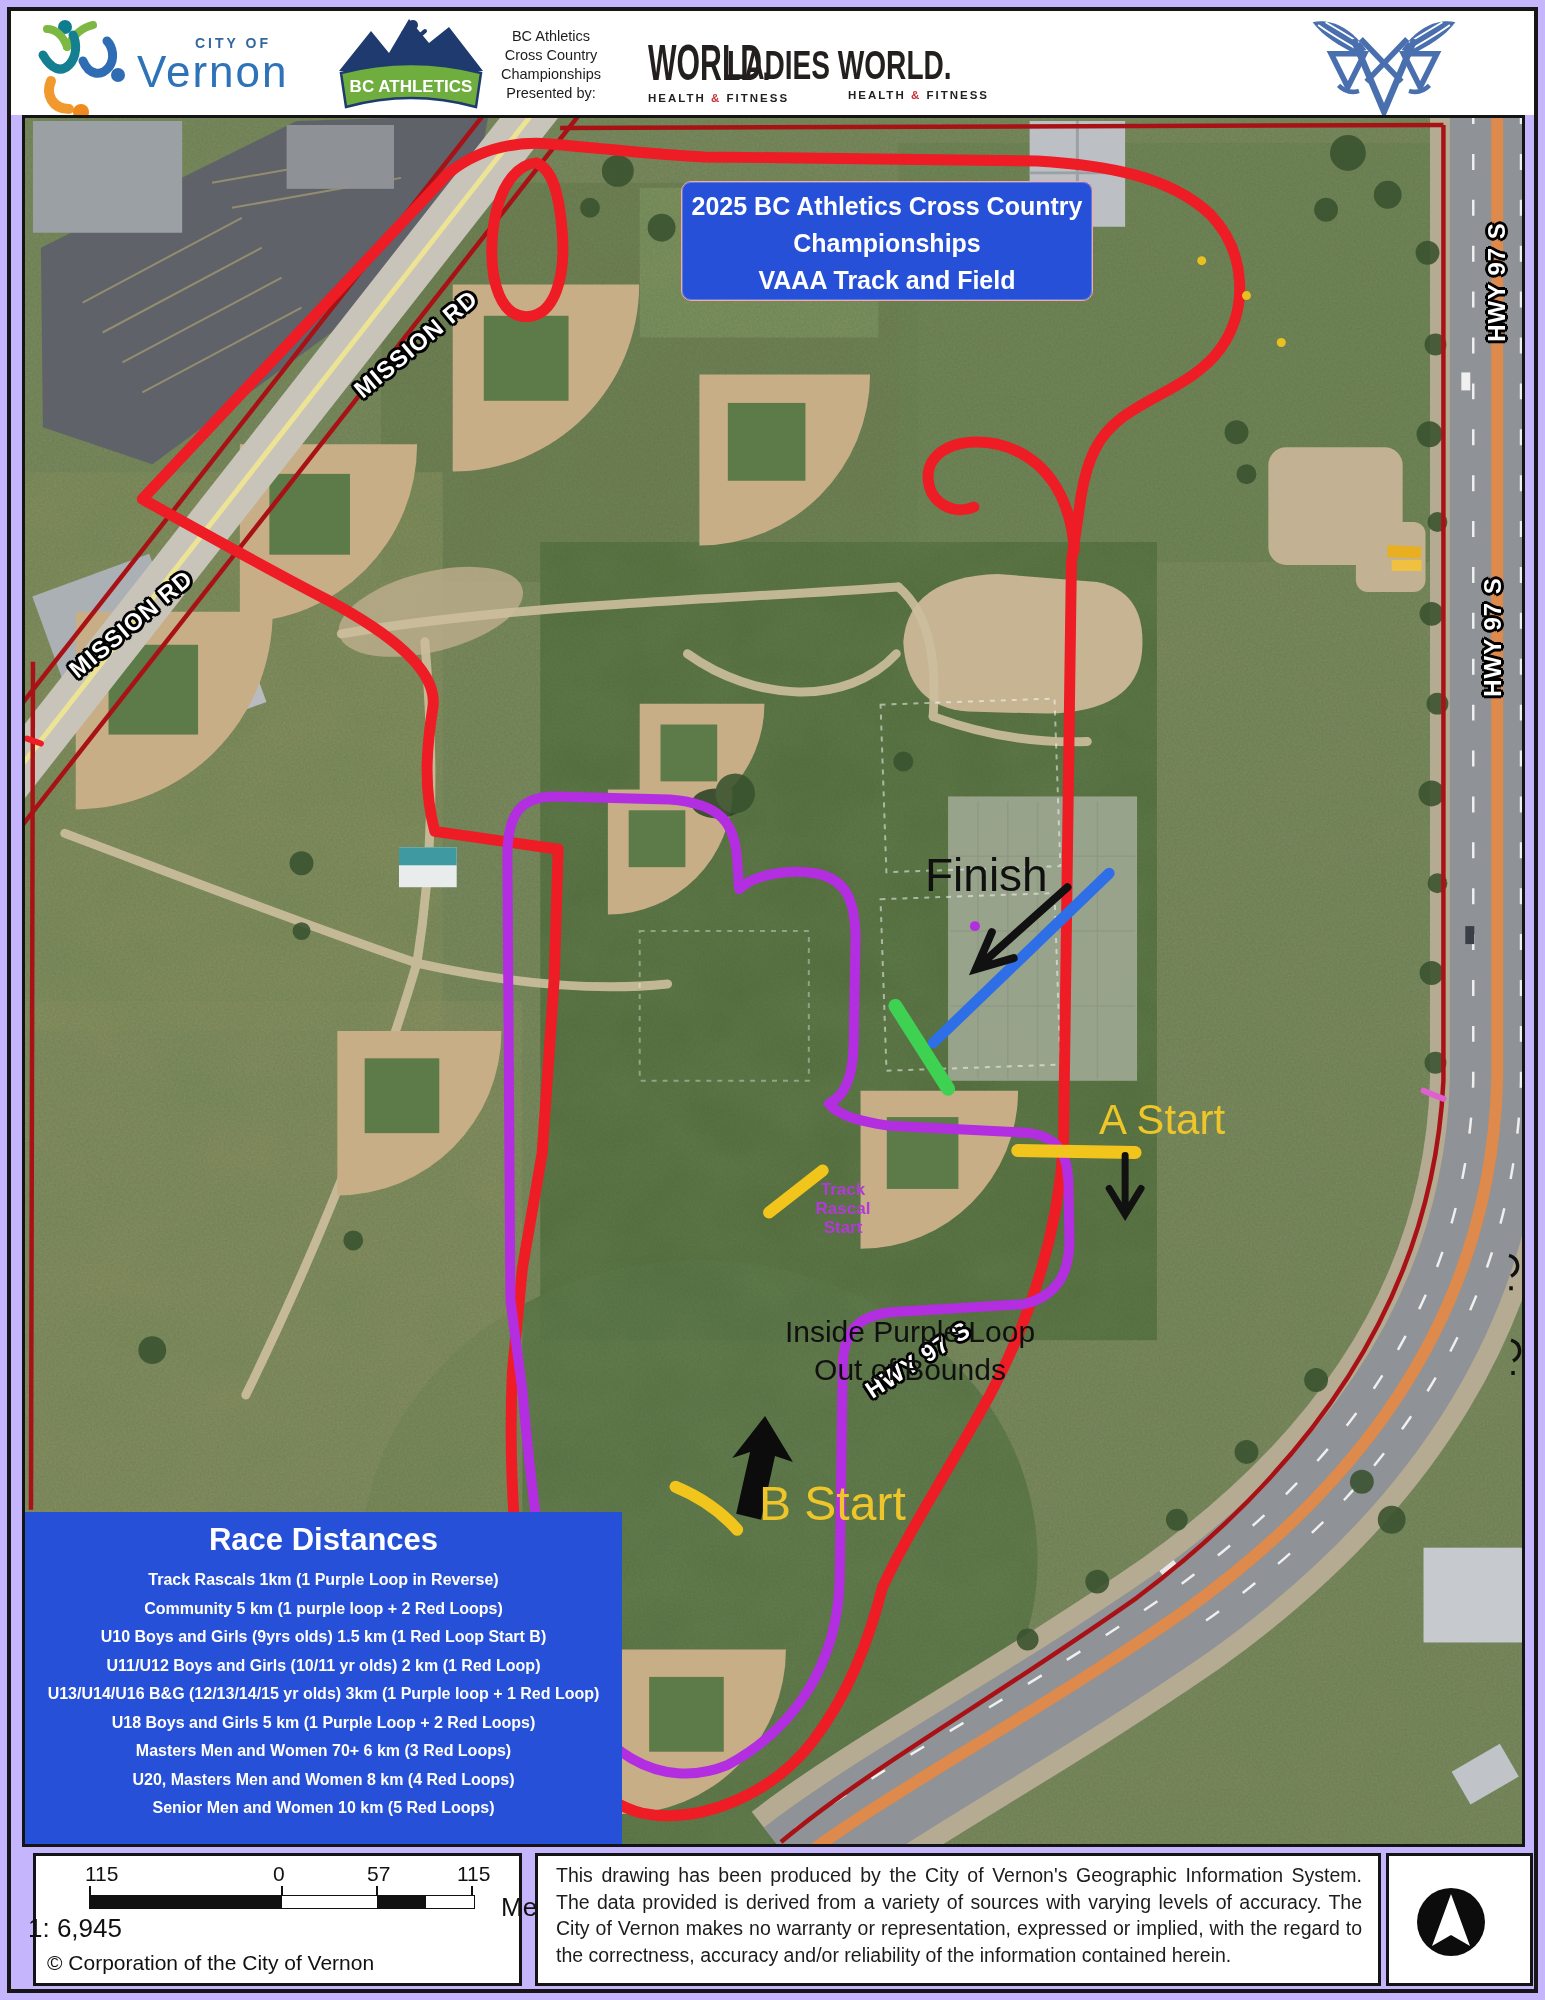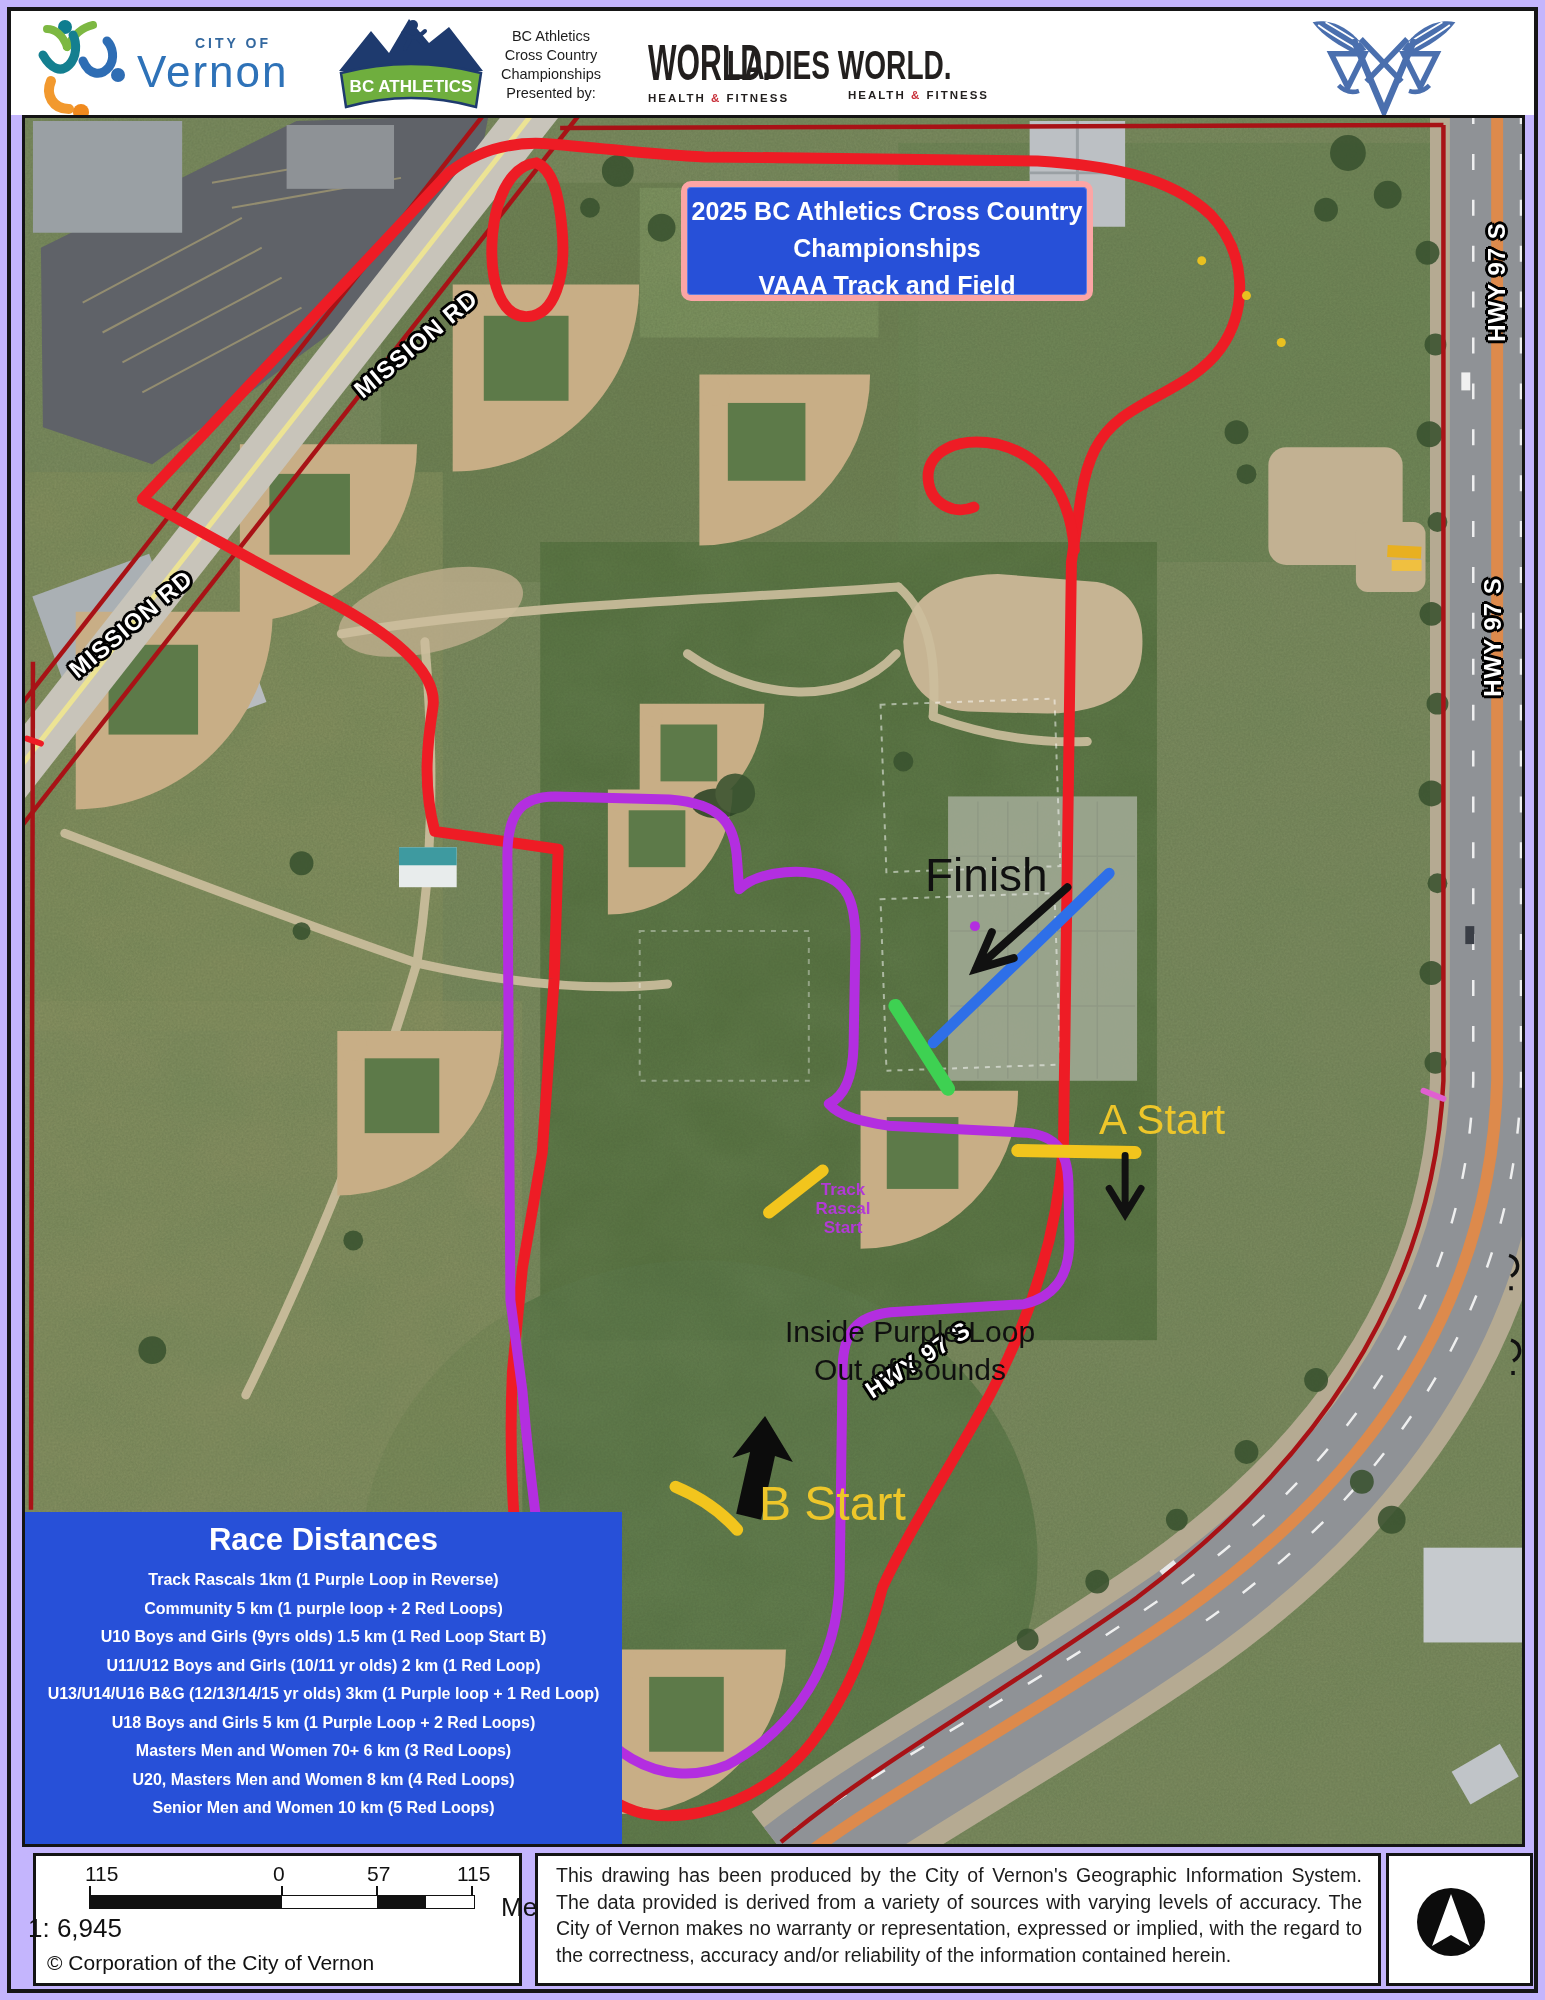--- a/index.html
+++ b/index.html
@@ -31,21 +31,21 @@
   .map-label{position:absolute;white-space:nowrap;}
   .road-label{font-weight:bold;font-size:24px;color:#fff;letter-spacing:1px;
       text-shadow:-2px -2px 0 #000,2px -2px 0 #000,-2px 2px 0 #000,2px 2px 0 #000,
                   0 -3px 0 #000,0 3px 0 #000,-3px 0 #000,3px 0 #000;}
   .lbl-finish{font-size:46px;color:#101010;}
   .lbl-yellow-big{font-size:44px;color:#eec62a;}
   .lbl-oob{font-size:30px;line-height:38px;color:#101010;text-align:center;white-space:nowrap;}
   .lbl-rascal{font-size:17px;line-height:19px;font-weight:600;color:#b23ad6;text-align:center;}
 
   .title-box{position:absolute;left:656px;top:63px;width:412px;height:120px;background:#2750d8;
-      border:6px solid #fca5a5;border-radius:10px;color:#fff;text-align:center;
+      border:1px solid #fca5a5;border-radius:10px;color:#fff;text-align:center;
       font-weight:bold;font-size:25px;line-height:37px;padding-top:6px;box-sizing:border-box;
       box-shadow:0 0 0 1px rgba(255,255,255,.25) inset;}
   .race-box{position:absolute;left:0px;top:1394px;width:597px;height:336px;background:#2750d8;
       color:#fff;text-align:center;box-sizing:border-box;padding-top:10px;}
   .race-box .rtitle{font-weight:bold;font-size:31px;margin-bottom:8px;}
   .race-box .rline{font-weight:bold;font-size:16px;line-height:28.5px;}
 
   
   .fbox{position:absolute;background:#fff;border:3px solid #141414;box-sizing:border-box;}
   #fbox-scale{left:33px;top:1853px;width:489px;height:133px;}

